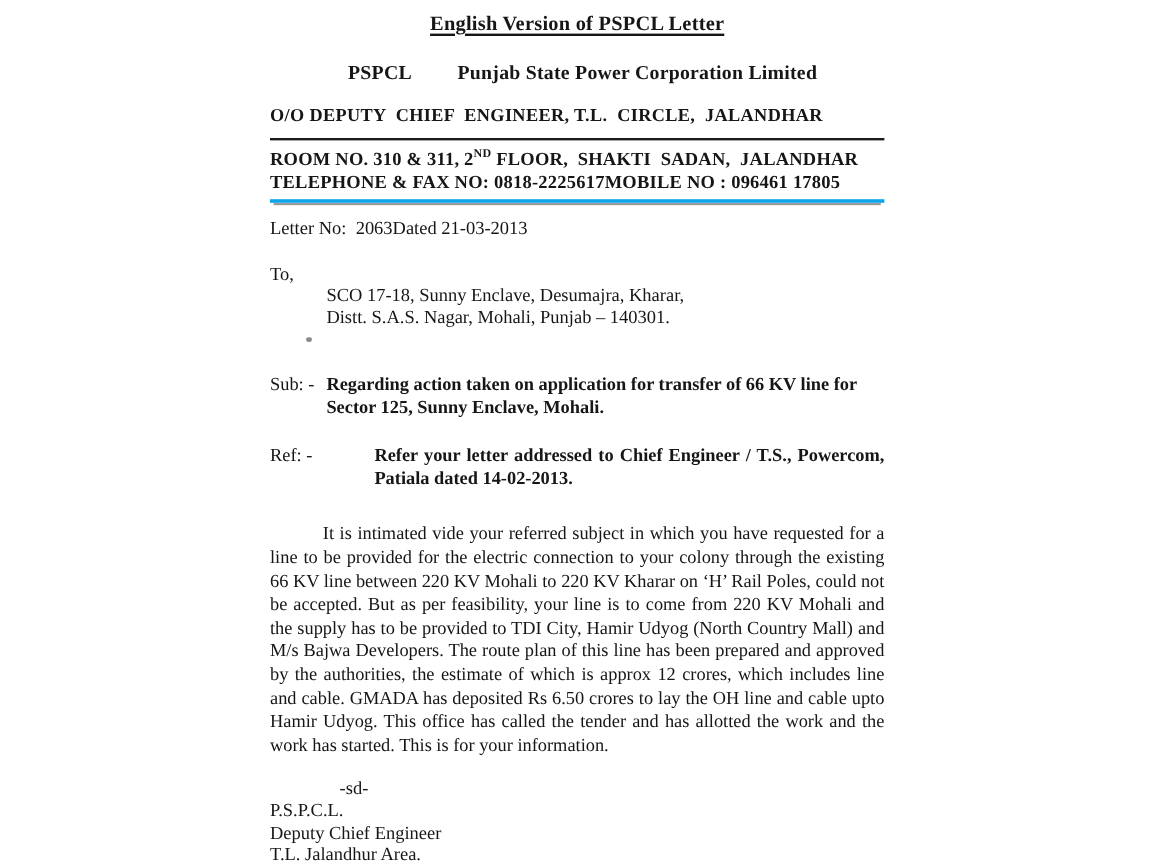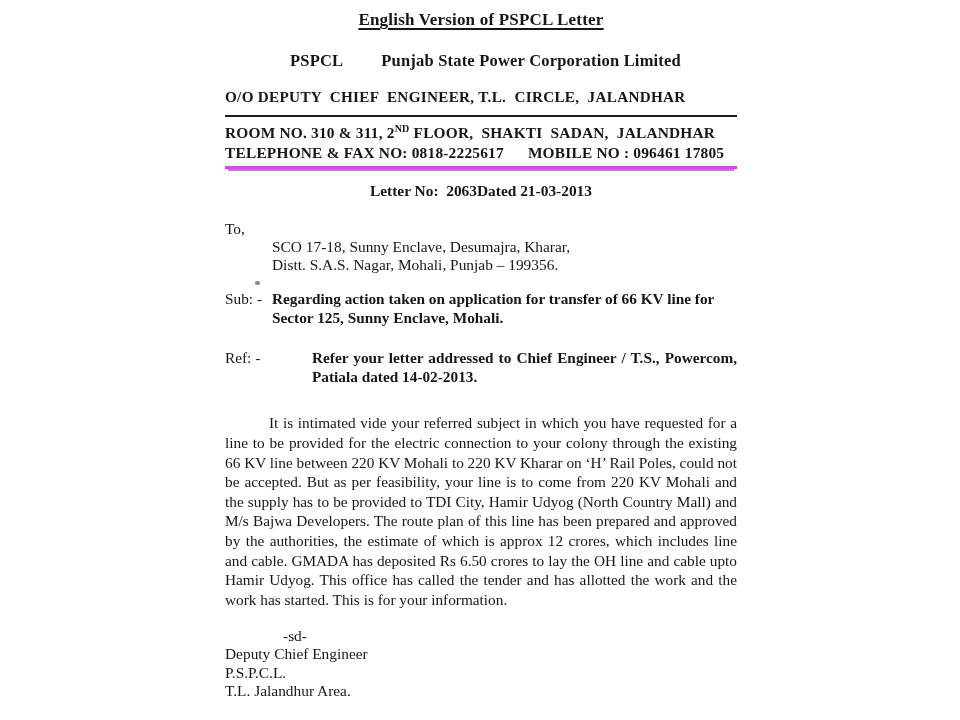--- a/index.html
+++ b/index.html
@@ -51,39 +51,38 @@
   .office-line {
     margin-top: 17px;
     font-size: 15.2px;
     font-weight: bold;
     letter-spacing: 0.3px;
   }
 
   .addr-box {
     margin-top: 9px;
     border-top: 2px solid #1c1c1c;
-    border-bottom: 3px solid #d946ef;
+    border-bottom: 3px solid #0ea5e9;
     box-shadow: 0 5px 0 -3px #9a9a9a;
     padding: 2px 0 3px 0;
   }
   .addr-line {
     font-size: 15.4px;
     font-weight: bold;
     letter-spacing: 0.2px;
     line-height: 20px;
   }
   .addr-line sup { font-size: 10px; }
-  .addr-line .mobile { margin-left: 24px; }
+  .addr-line .mobile { }
 
   .meta-row {
     margin-top: 13px;
     display: flex;
-    justify-content: center;
+    justify-content: flex-start;
     font-size: 15.4px;
-    font-weight: bold;
   }
 
   .to-label {
     margin-top: 20px;
     font-size: 15.4px;
   }
   .recipient {
     position: relative;
     margin-left: 47px;
     font-size: 15.4px;
@@ -102,21 +101,21 @@
   .labelled-block {
     display: flex;
     font-size: 15.3px;
     line-height: 19.2px;
   }
   .labelled-block .block-label {
     width: 47px;
     flex: 0 0 47px;
   }
   .labelled-block .block-text { flex: 1; font-weight: bold; }
-  .sub-block { margin-top: 14px; justify-content: flex-end; }
+  .sub-block { margin-top: 36px; justify-content: flex-end; }
   .ref-block { margin-top: 21px; gap: 40px; }
   .ref-block .block-text { text-align: justify; }
 
   .body-paragraph {
     margin-top: 27px;
     font-size: 15.3px;
     line-height: 19.6px;
     text-align: justify;
     text-indent: 44px;
   }
@@ -152,36 +151,36 @@
     <div class="meta-row">
       <span class="pre">Letter No:  2063</span>
       <span>Dated 21-03-2013</span>
     </div>
 
     <div class="to-label">To,</div>
 
     <div class="recipient">
       <span class="scan-dot"></span>
       <div>SCO 17-18, Sunny Enclave, Desumajra, Kharar,</div>
-      <div>Distt. S.A.S. Nagar, Mohali, Punjab – 199356.</div>
+      <div>Distt. S.A.S. Nagar, Mohali, Punjab – 140301.</div>
     </div>
 
     <div class="labelled-block sub-block">
       <span class="block-label">Sub: -</span>
       <span class="block-text">Regarding action taken on application for transfer of 66 KV line for Sector 125, Sunny Enclave, Mohali.</span>
     </div>
 
     <div class="labelled-block ref-block">
       <span class="block-label">Ref: -</span>
       <span class="block-text">Refer your letter addressed to Chief Engineer / T.S., Powercom, Patiala dated 14-02-2013.</span>
     </div>
 
     <div class="body-paragraph">It is intimated vide your referred subject in which you have requested for a line to be provided for the electric connection to your colony through the existing 66 KV line between 220 KV Mohali to 220 KV Kharar on ‘H’ Rail Poles, could not be accepted. But as per feasibility, your line is to come from 220 KV Mohali and the supply has to be provided to TDI City, Hamir Udyog (North Country Mall) and M/s Bajwa Developers. The route plan of this line has been prepared and approved by the authorities, the estimate of which is approx 12 crores, which includes line and cable. GMADA has deposited Rs 6.50 crores to lay the OH line and cable upto Hamir Udyog. This office has called the tender and has allotted the work and the work has started. This is for your information.</div>
 
     <div class="signature">
       <div class="sig-sd">-sd-</div>
+      <div>P.S.P.C.L.</div>
       <div>Deputy Chief Engineer</div>
-      <div>P.S.P.C.L.</div>
       <div>T.L. Jalandhur Area.</div>
     </div>
 
   </div>
 </div>
 
 </body></html>

